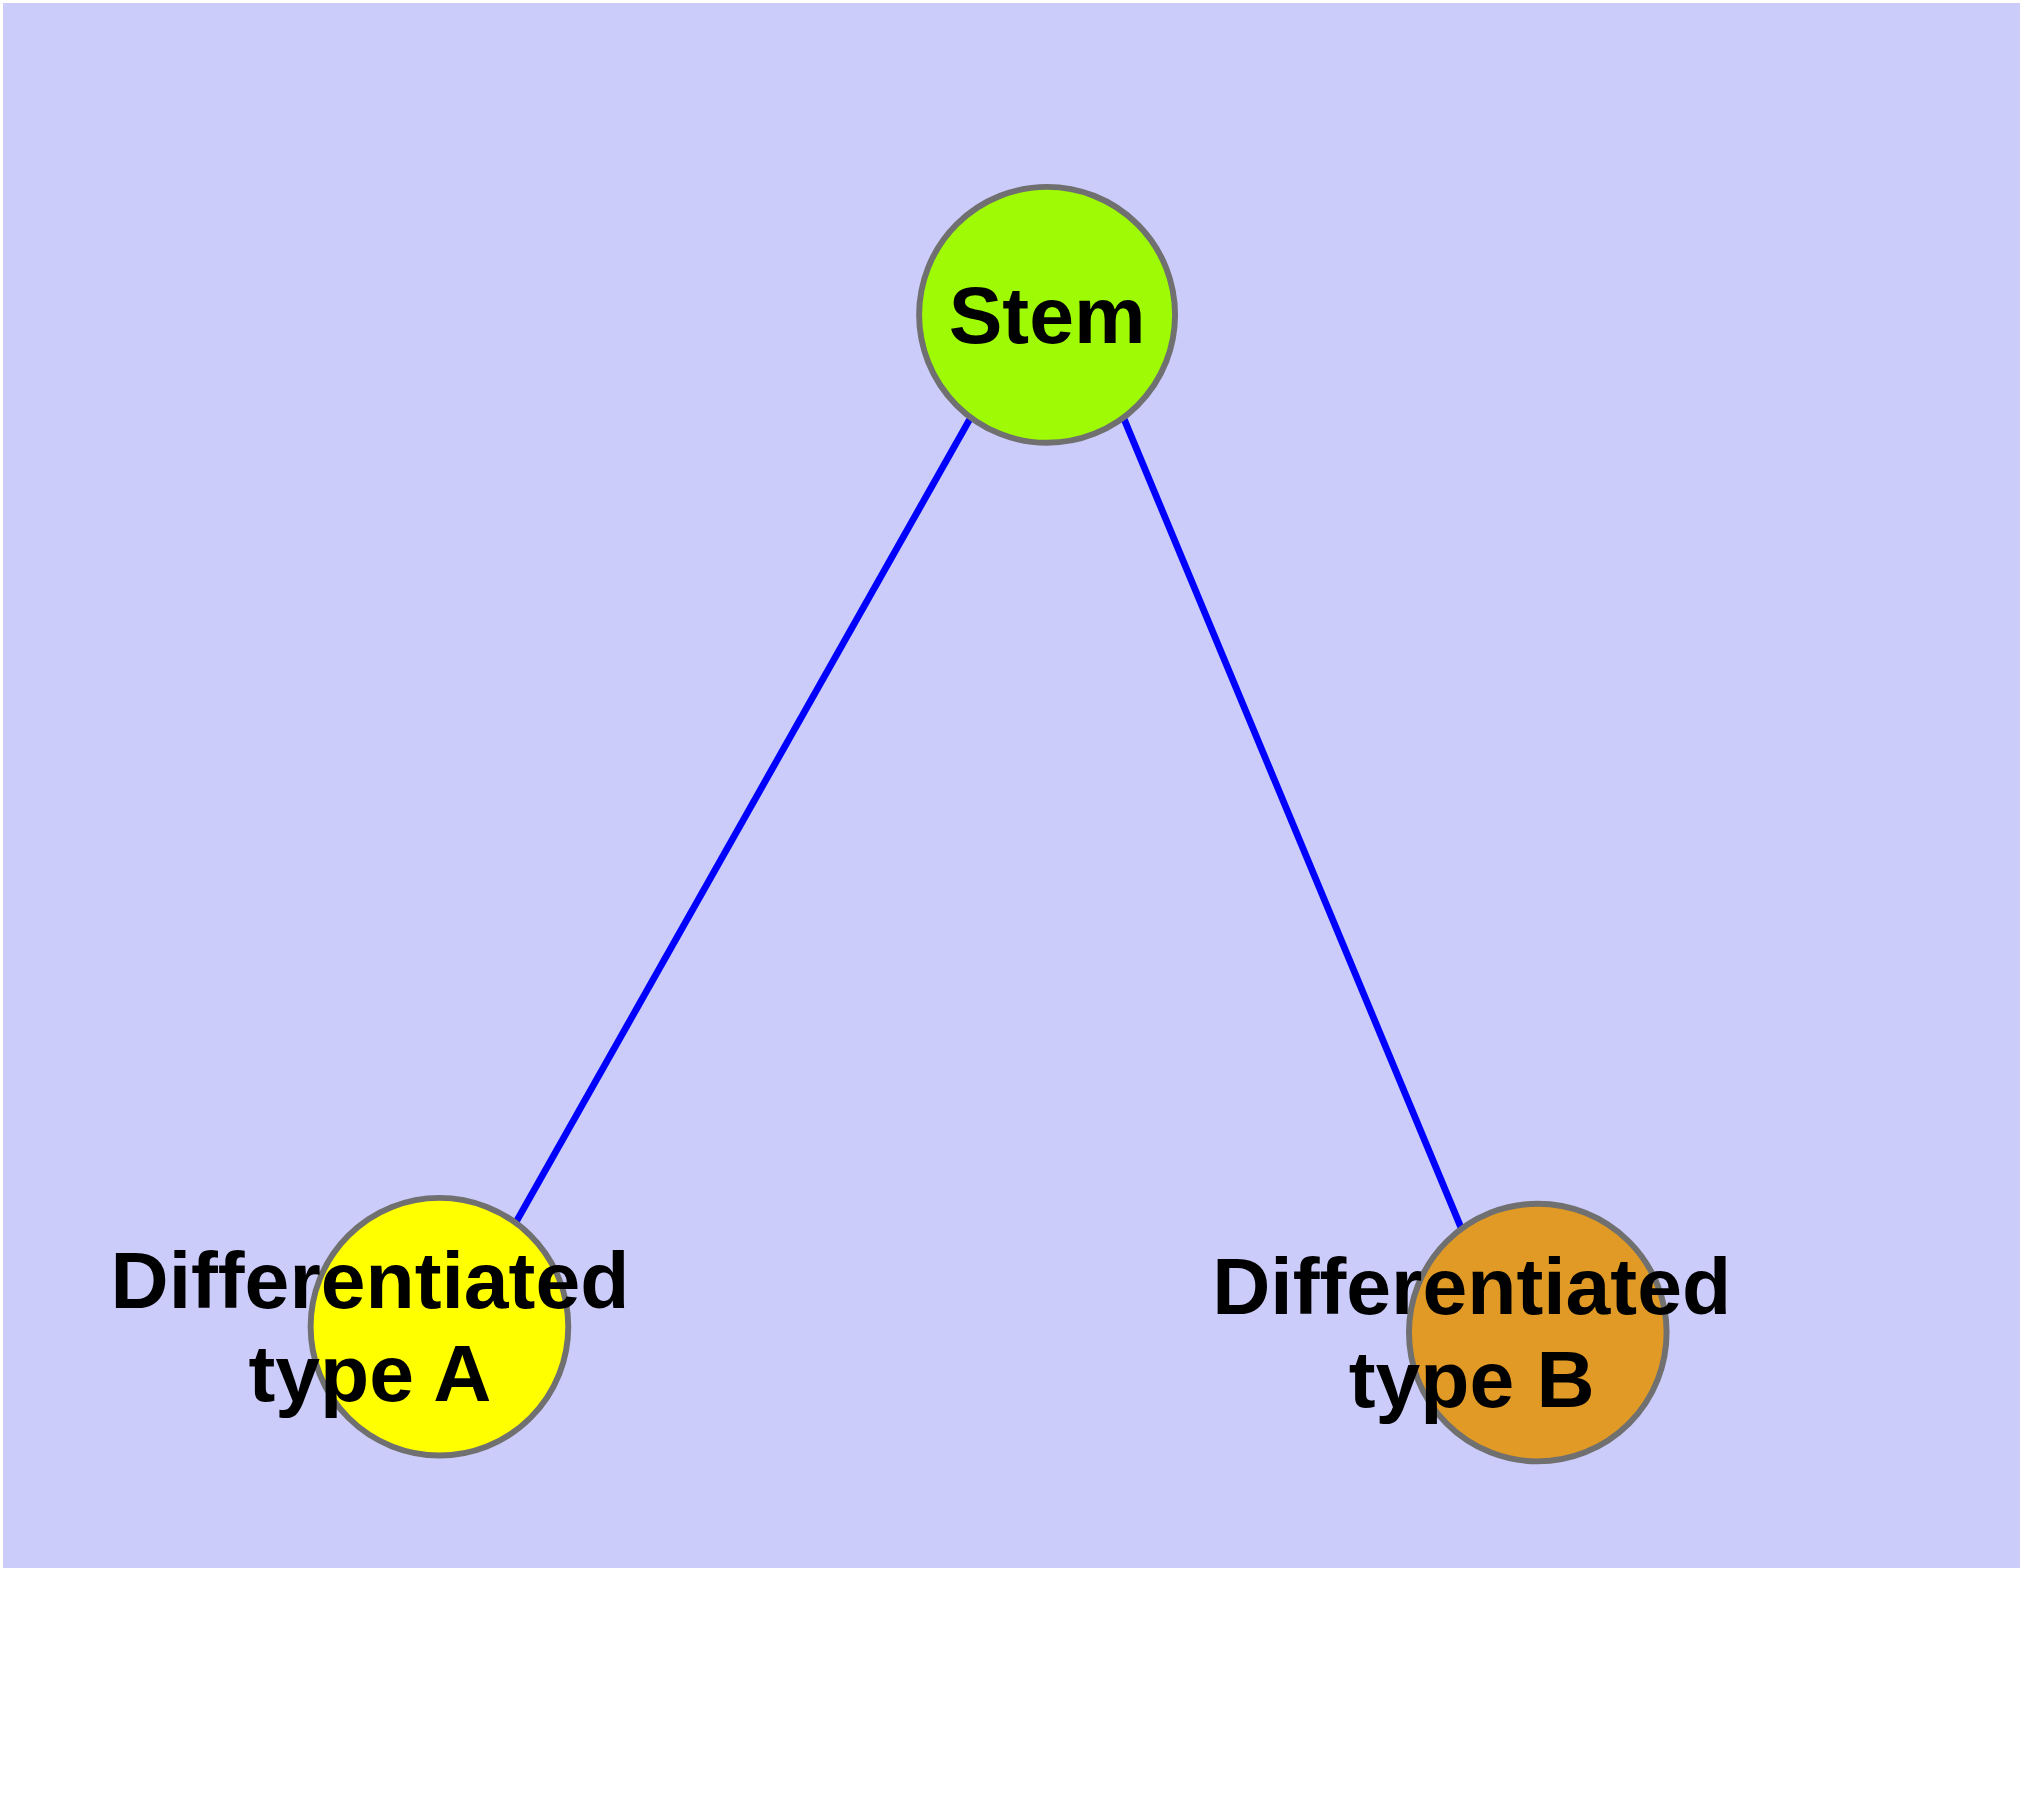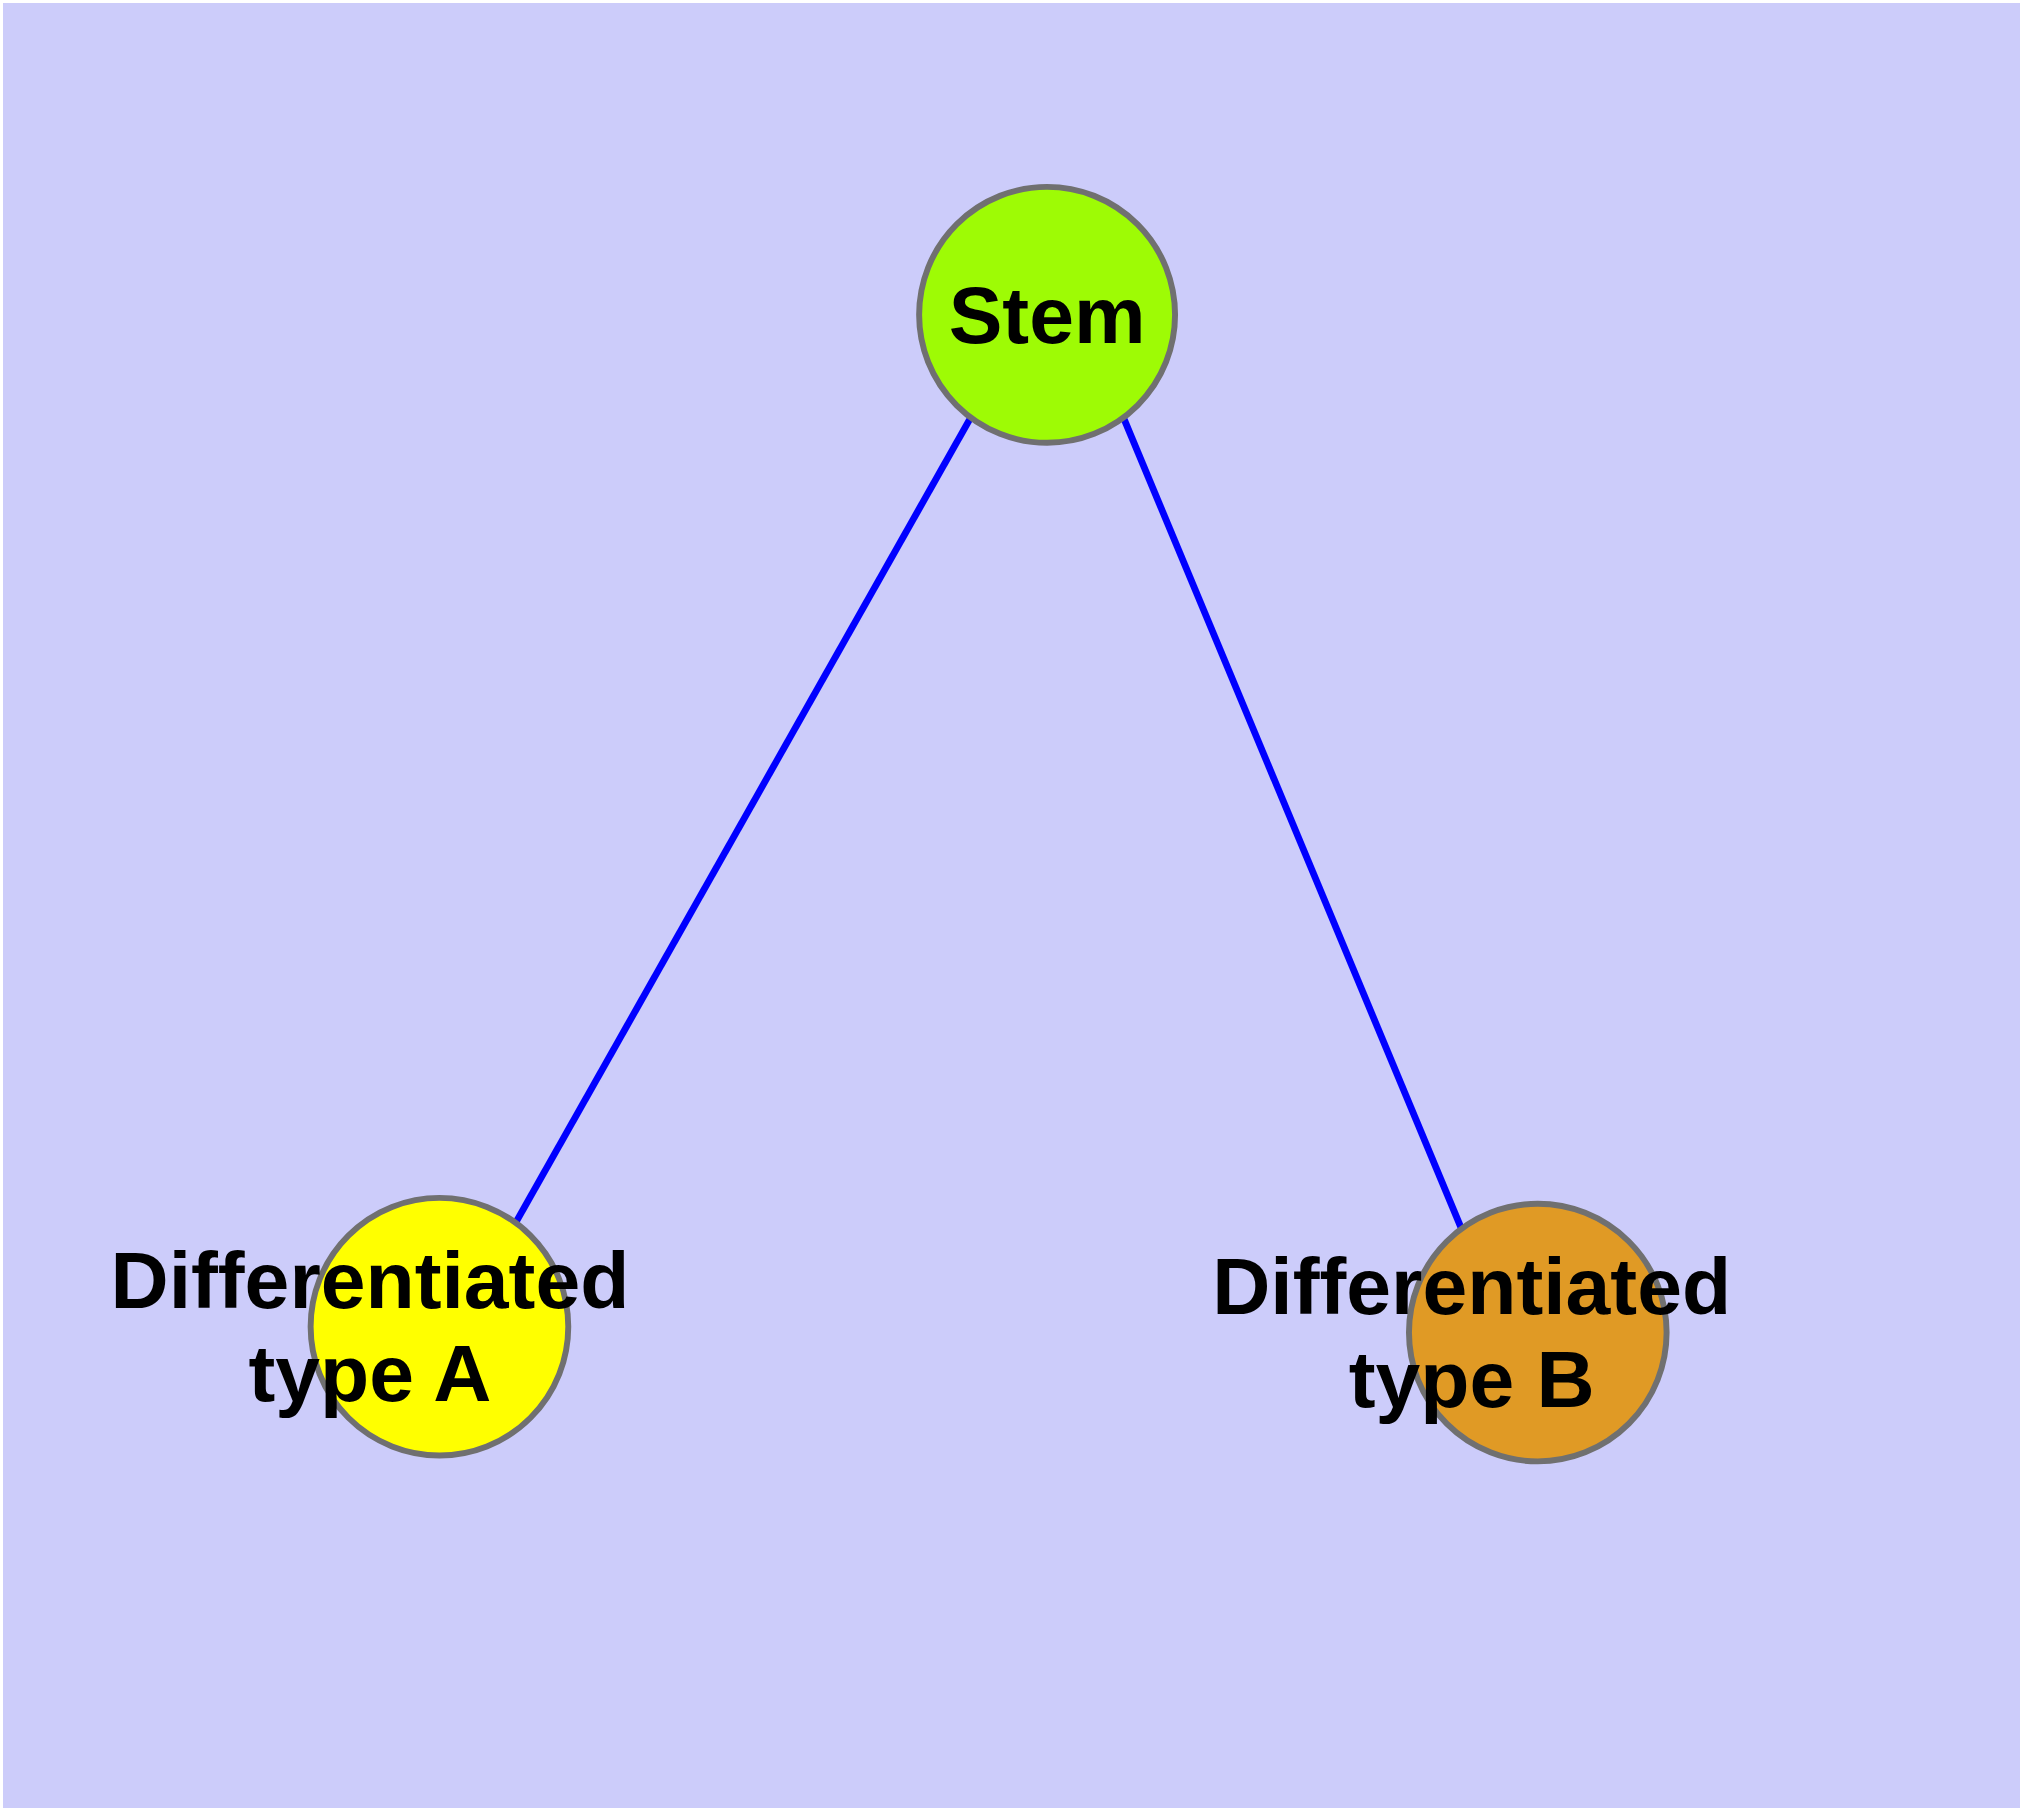--- a/index.html
+++ b/index.html
@@ -4,21 +4,21 @@
 <title>Cell differentiation graph</title>
 <style>
   html, body {
     margin: 0;
     padding: 0;
     background: #ffffff;
   }
   #canvas {
     position: relative;
     width: 2021px;
-    height: 1812px;
+    height: 1568px;
     background: #ffffff;
     overflow: hidden;
     font-family: "Liberation Sans", "DejaVu Sans", sans-serif;
   }
   #plot-area {
     position: absolute;
     left: 3.4px;
     top: 3.4px;
     width: 2017px;
     height: 1805px;

